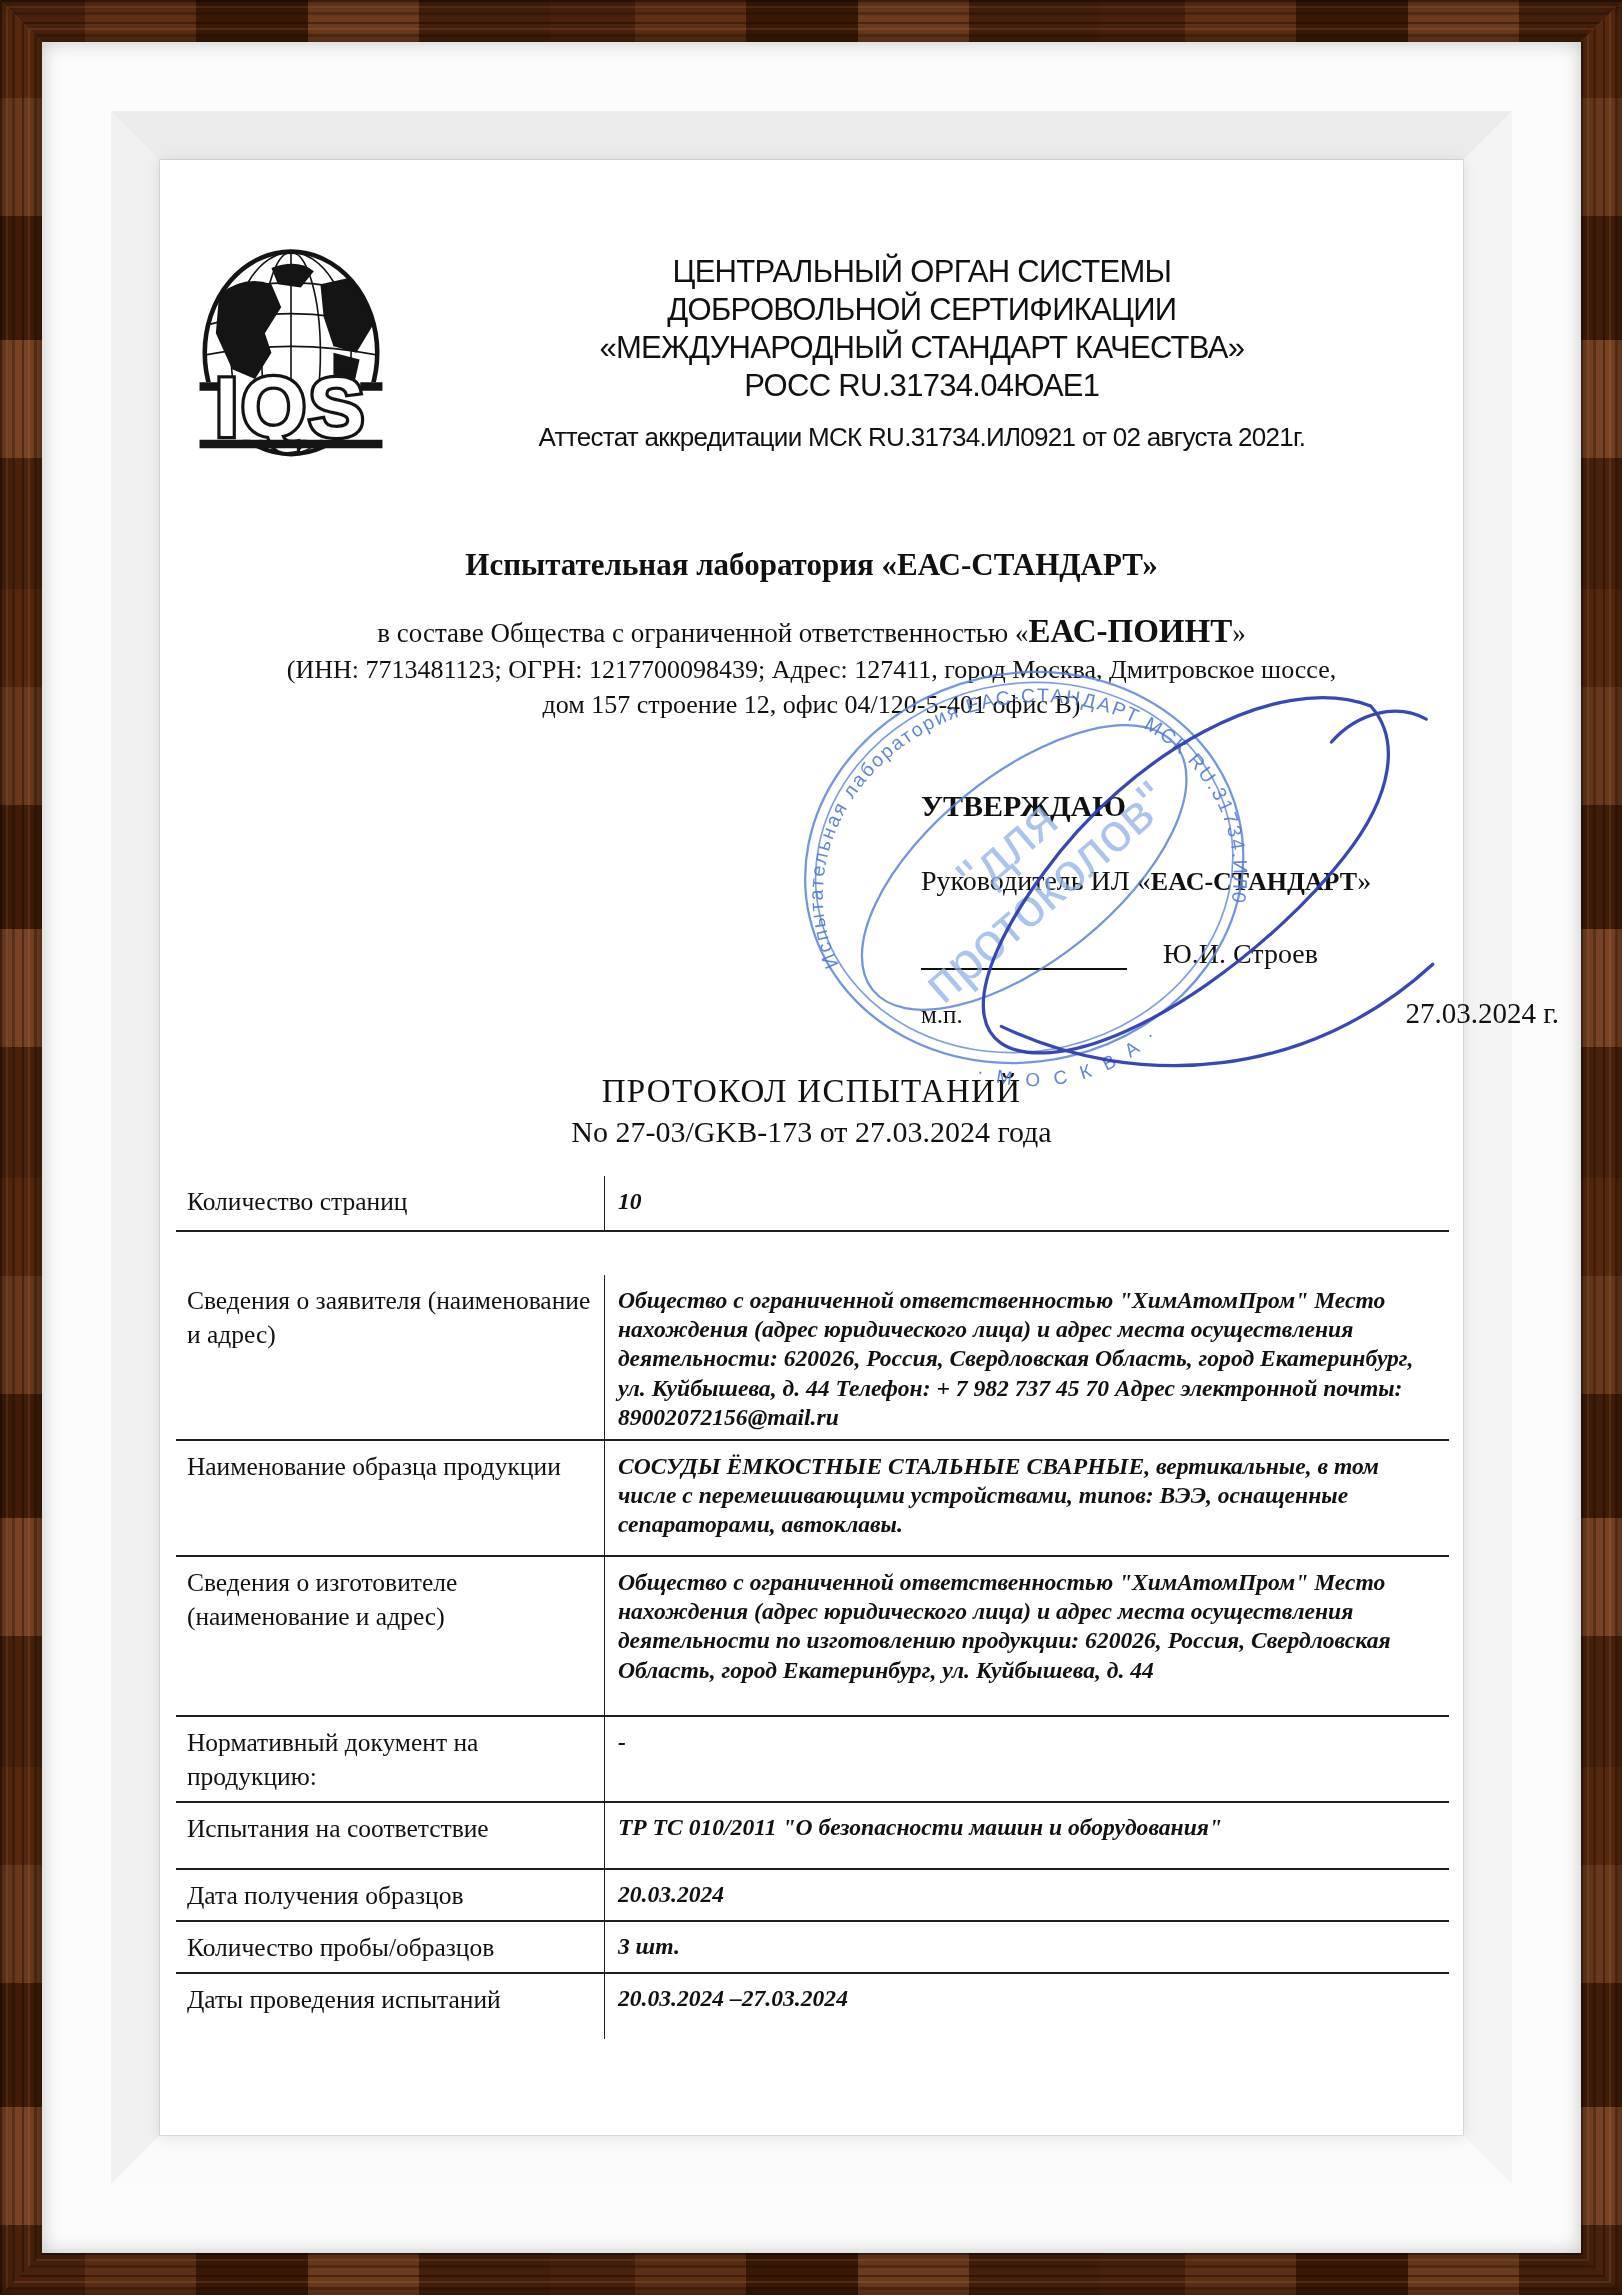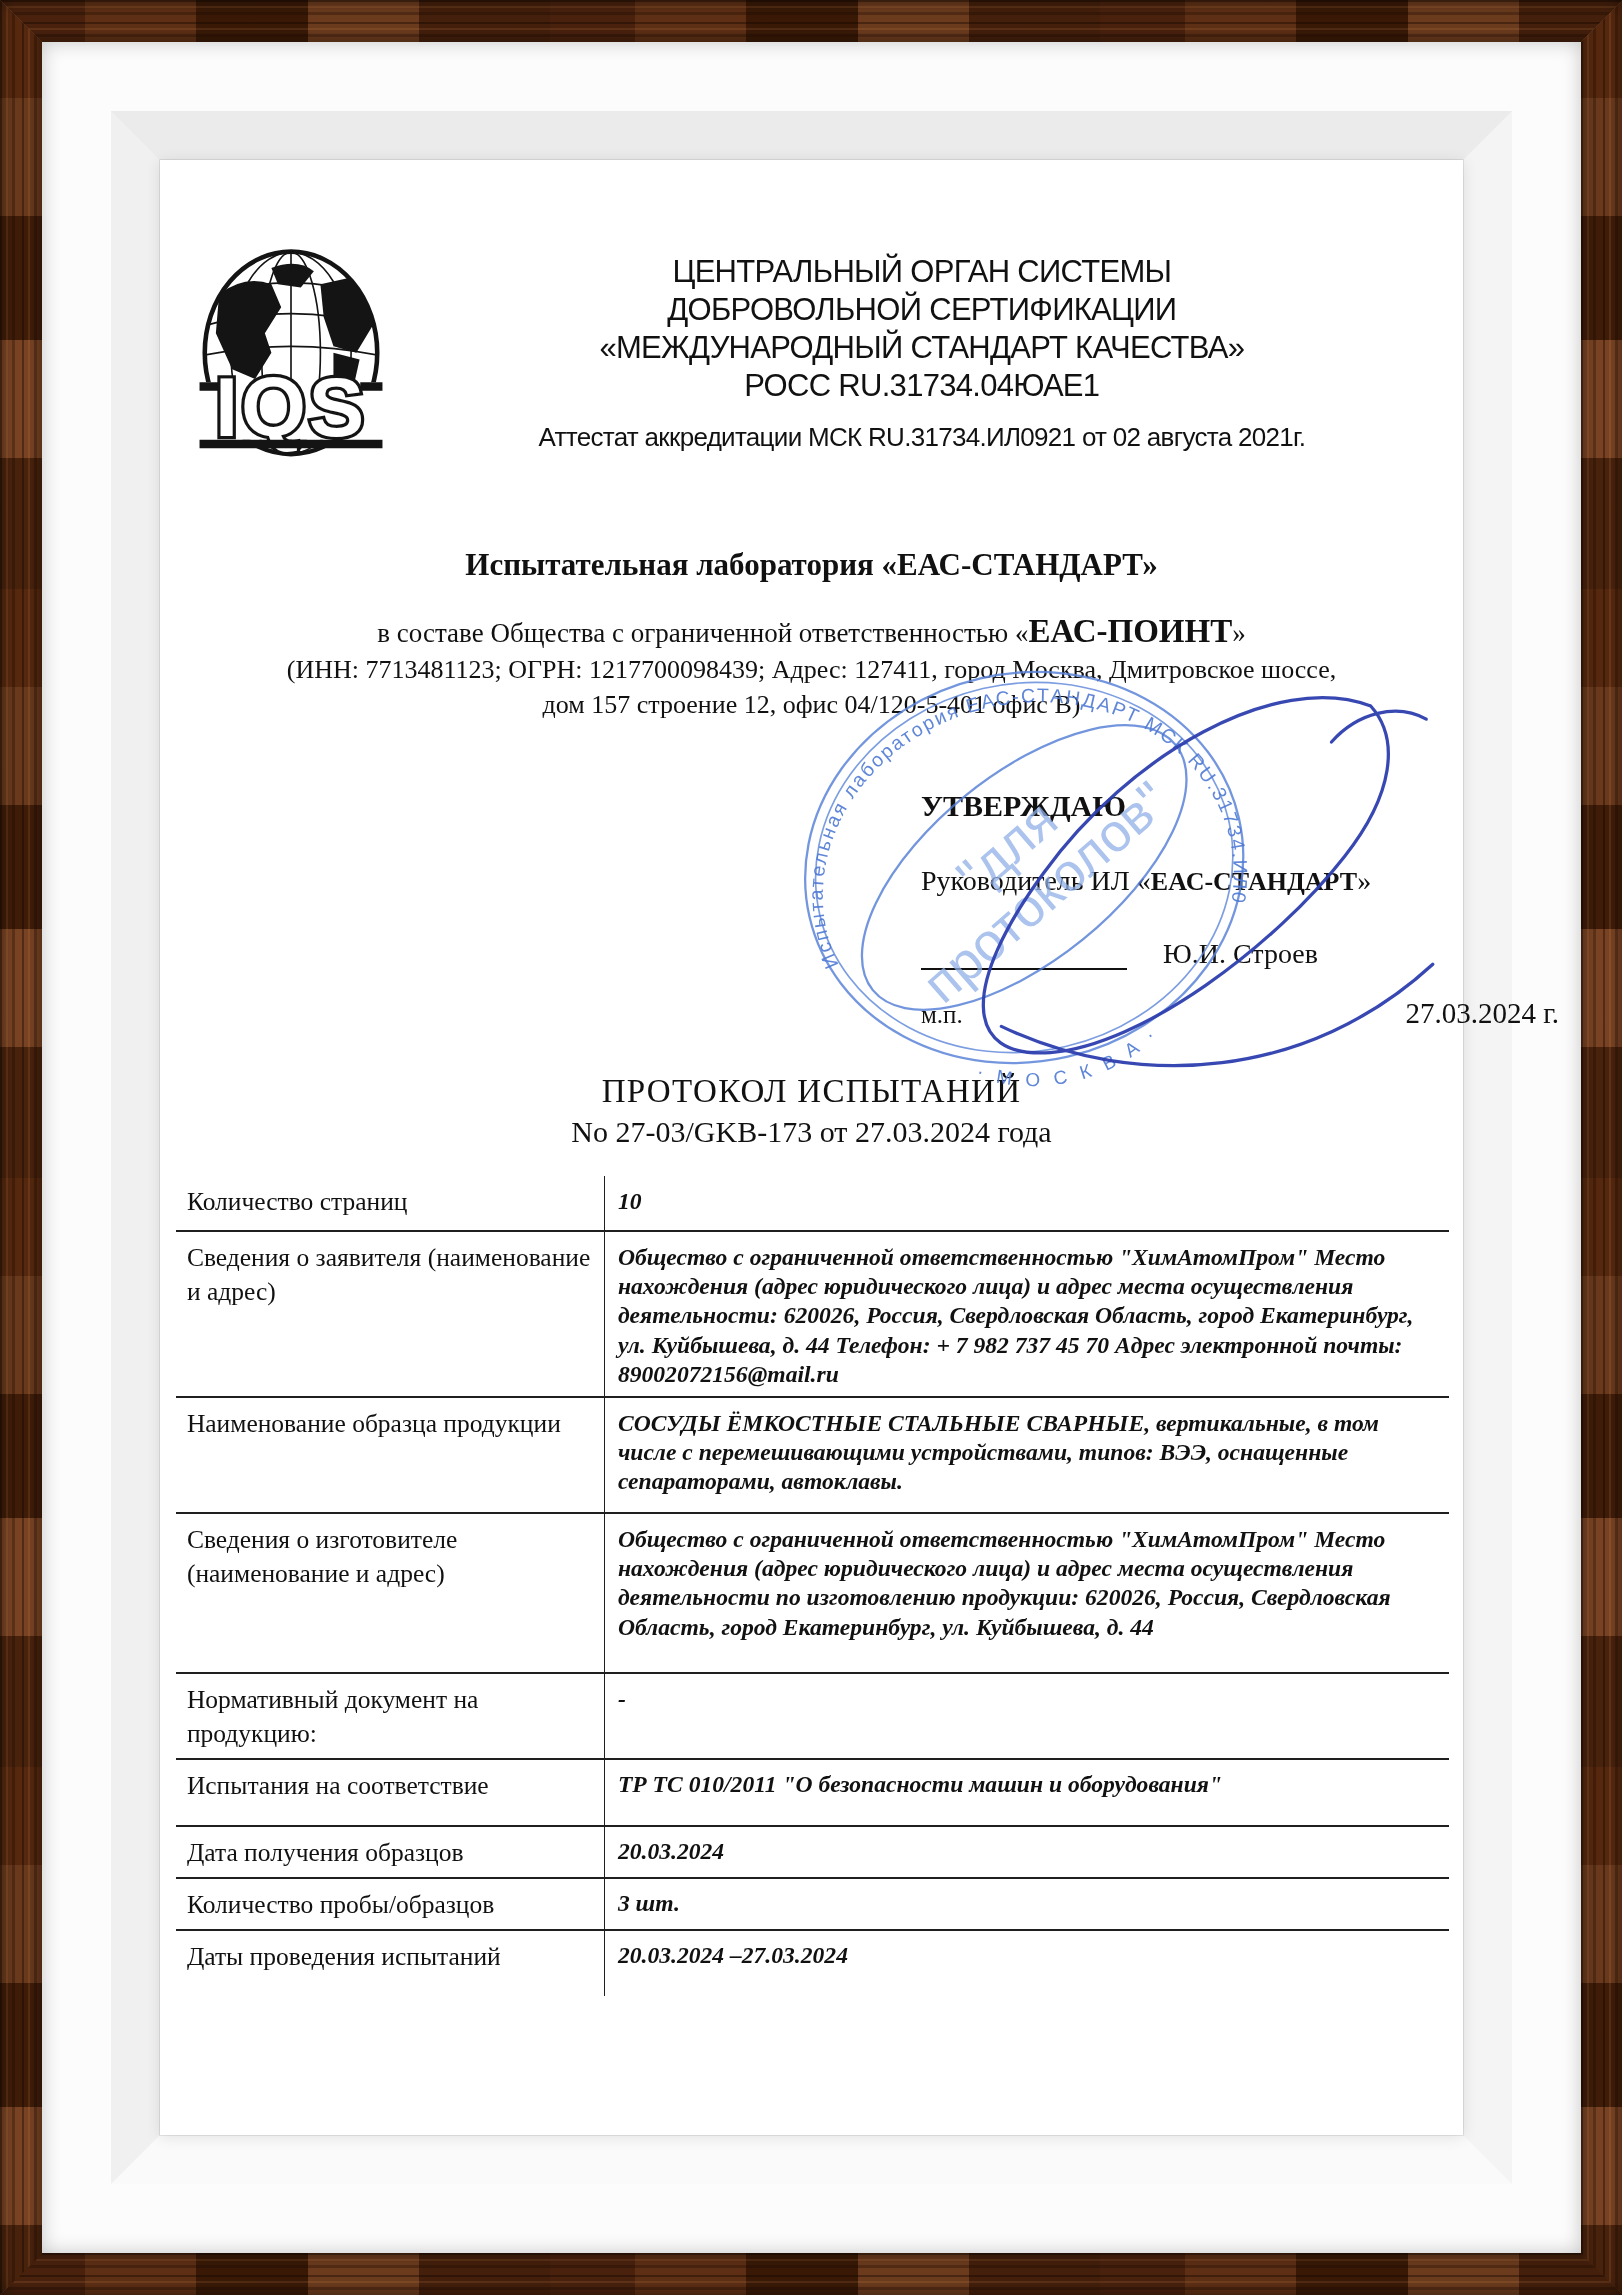--- a/index.html
+++ b/index.html
@@ -71,21 +71,21 @@
   .protocol-title{font-size:33px;line-height:41px;letter-spacing:1.3px;}
   .protocol-number{font-size:30px;line-height:39px;}
 
   
   .dtable{position:absolute;left:16.4px;top:1016px;width:1273px;z-index:2;}
   .trow{display:flex;border-bottom:2.6px solid #1f1f1f;}
   .trow.last{border-bottom:none;}
   .tlabel{flex:0 0 404px;border-right:1.3px solid #1f1f1f;
           padding:9.2px 13px 6.5px 10.5px;font-size:25.5px;line-height:34px;}
   .tvalue{flex:1;padding:10.5px 15.7px 6.5px 13px;font-style:italic;font-size:23.6px;line-height:29.4px;font-weight:bold;}
-  .r1{min-height:54px;justify-content:flex-end;} .r2{min-height:147px;} .r3{min-height:114px;}
+  .r1{min-height:54px;justify-content:flex-end;} .r2{min-height:147px;margin-top:43px;} .r3{min-height:114px;}
   .r4{min-height:158px;} .r5{min-height:67px;} .r6{min-height:65px;}
   .r7{min-height:50px;} .r8{min-height:50px;} .r9{min-height:65px;}
 </style>
 </head>
 <body>
 
 <div class="page">
 
   <div class="wood wood-top"></div>
   <div class="wood wood-bottom"></div>

